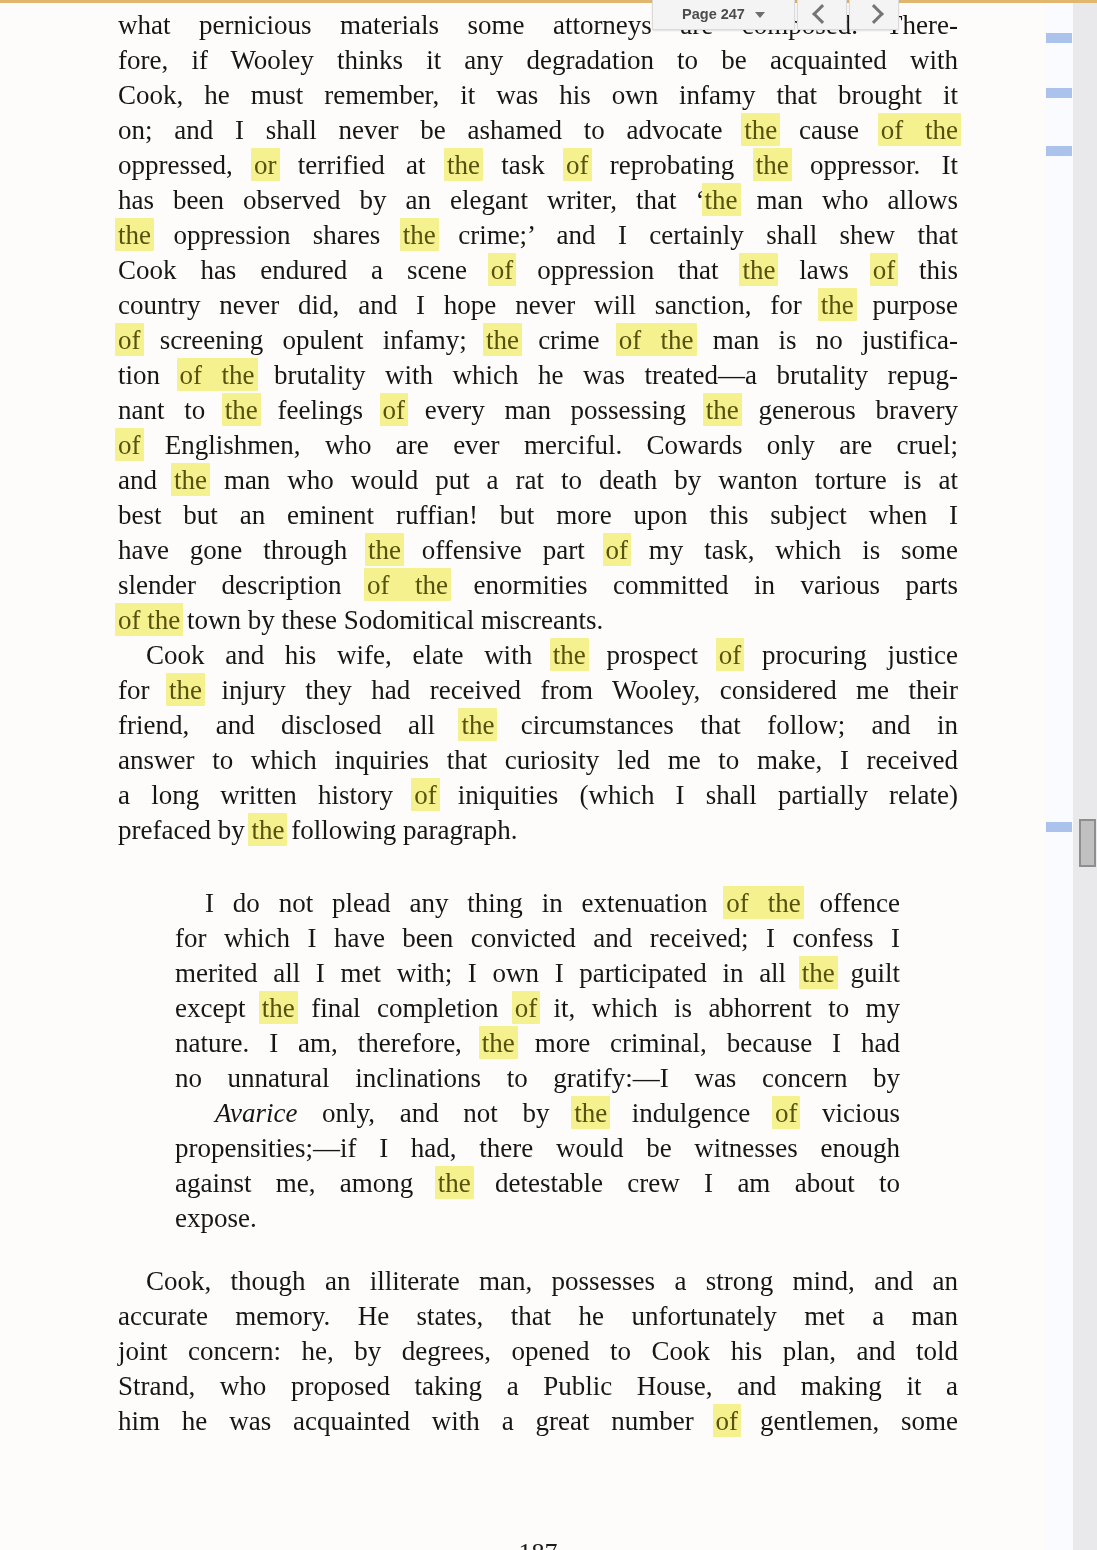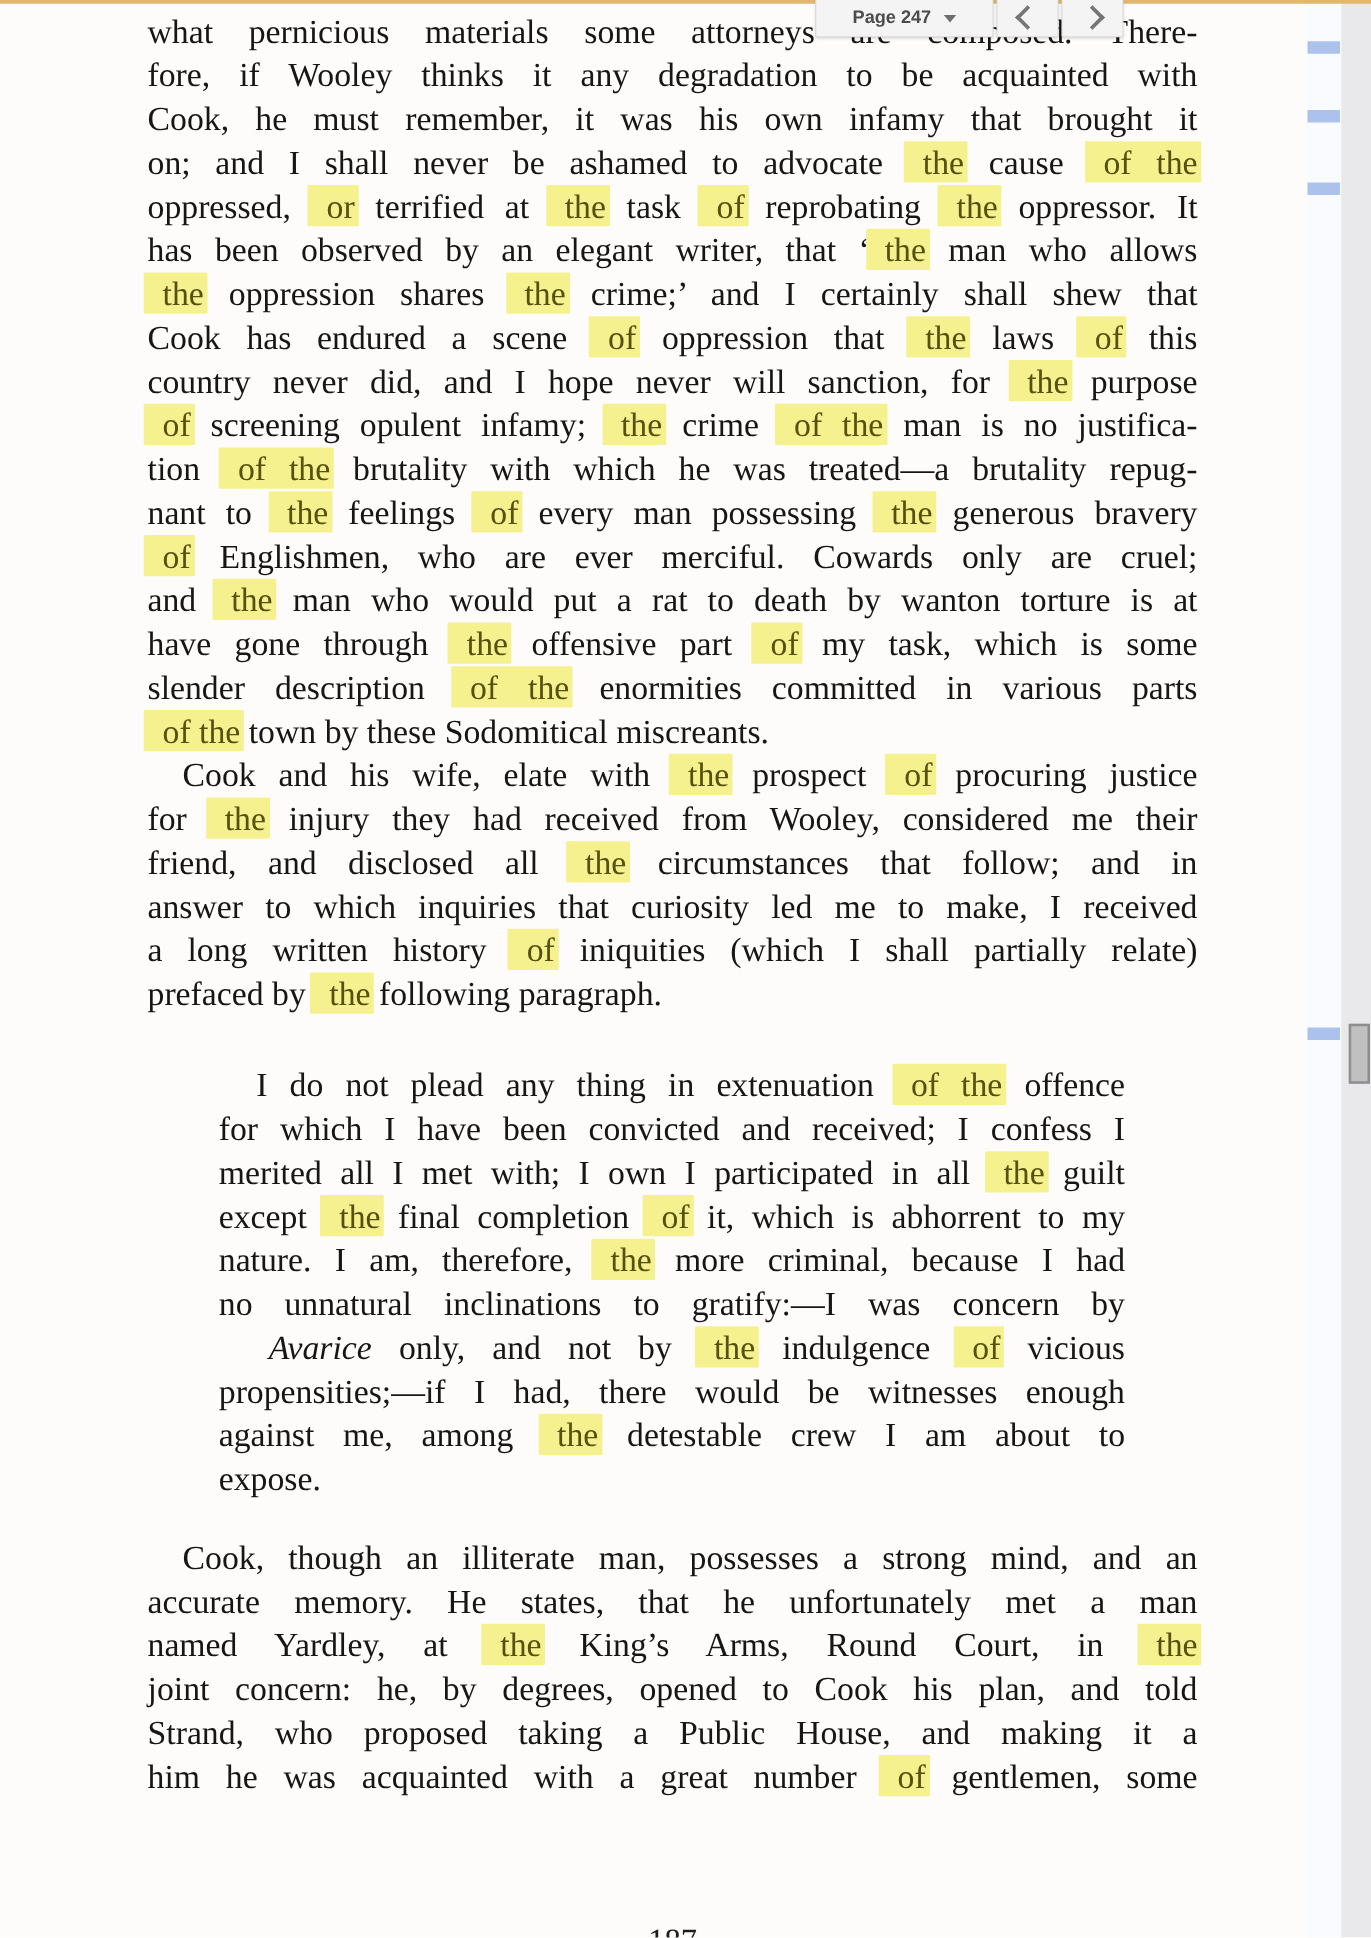--- a/index.html
+++ b/index.html
@@ -25,21 +25,21 @@
     text-align:justify;
     text-align-last:justify;
     white-space:nowrap;
   }
   .line.noj{text-align-last:left;}
   .block.paragraph.indent .line:first-child{padding-left:28px;}
   .block.quote{margin-left:57px;width:725px;margin-top:38px;}
   .block.quote.indent .line:first-child{padding-left:30px;}
   .block.quote + .block.paragraph{margin-top:28px;}
   .hl{
-    padding:2px 3px 1px 15px;margin:0 -3px;
+    padding:2px 3px 1px 3px;margin:0 -3px;
     border-radius:1px;
   }
   .it{font-style:italic;margin-left:40px;}
   .footer-num{
     position:absolute;left:118px;top:1538px;width:840px;
     text-align:center;font-size:26px;color:#1c1c1c;
     font-family:"Liberation Serif","DejaVu Serif",serif;
     z-index:1;
   }
   
@@ -110,20 +110,21 @@
         <div class="line">oppressed, <span class="hl" style="background: rgb(246, 241, 143); color: rgb(86, 81, 15);">or</span> terrified at <span class="hl" style="background: rgb(246, 241, 143); color: rgb(86, 81, 15);">the</span> task <span class="hl" style="background: rgb(246, 241, 143); color: rgb(86, 81, 15);">of</span> reprobating <span class="hl" style="background: rgb(246, 241, 143); color: rgb(86, 81, 15);">the</span> oppressor. It</div>
         <div class="line">has been observed by an elegant writer, that ‘<span class="hl" style="background: rgb(246, 241, 143); color: rgb(86, 81, 15);">the</span> man who allows</div>
         <div class="line"><span class="hl" style="background: rgb(246, 241, 143); color: rgb(86, 81, 15);">the</span> oppression shares <span class="hl" style="background: rgb(246, 241, 143); color: rgb(86, 81, 15);">the</span> crime;’ and I certainly shall shew that</div>
         <div class="line">Cook has endured a scene <span class="hl" style="background: rgb(246, 241, 143); color: rgb(86, 81, 15);">of</span> oppression that <span class="hl" style="background: rgb(246, 241, 143); color: rgb(86, 81, 15);">the</span> laws <span class="hl" style="background: rgb(246, 241, 143); color: rgb(86, 81, 15);">of</span> this</div>
         <div class="line">country never did, and I hope never will sanction, for <span class="hl" style="background: rgb(246, 241, 143); color: rgb(86, 81, 15);">the</span> purpose</div>
         <div class="line"><span class="hl" style="background: rgb(246, 241, 143); color: rgb(86, 81, 15);">of</span> screening opulent infamy; <span class="hl" style="background: rgb(246, 241, 143); color: rgb(86, 81, 15);">the</span> crime <span class="hl" style="background: rgb(246, 241, 143); color: rgb(86, 81, 15);">of the</span> man is no justifica-</div>
         <div class="line">tion <span class="hl" style="background: rgb(246, 241, 143); color: rgb(86, 81, 15);">of the</span> brutality with which he was treated—a brutality repug-</div>
         <div class="line">nant to <span class="hl" style="background: rgb(246, 241, 143); color: rgb(86, 81, 15);">the</span> feelings <span class="hl" style="background: rgb(246, 241, 143); color: rgb(86, 81, 15);">of</span> every man possessing <span class="hl" style="background: rgb(246, 241, 143); color: rgb(86, 81, 15);">the</span> generous bravery</div>
         <div class="line"><span class="hl" style="background: rgb(246, 241, 143); color: rgb(86, 81, 15);">of</span> Englishmen, who are ever merciful. Cowards only are cruel;</div>
         <div class="line">and <span class="hl" style="background: rgb(246, 241, 143); color: rgb(86, 81, 15);">the</span> man who would put a rat to death by wanton torture is at</div>
+        <div class="line">best but an eminent ruffian! but more upon this subject when I</div>
         <div class="line">have gone through <span class="hl" style="background: rgb(246, 241, 143); color: rgb(86, 81, 15);">the</span> offensive part <span class="hl" style="background: rgb(246, 241, 143); color: rgb(86, 81, 15);">of</span> my task, which is some</div>
         <div class="line">slender description <span class="hl" style="background: rgb(246, 241, 143); color: rgb(86, 81, 15);">of the</span> enormities committed in various parts</div>
         <div class="line noj"><span class="hl" style="background: rgb(246, 241, 143); color: rgb(86, 81, 15);">of the</span> town by these Sodomitical miscreants.</div>
       </div>
       <div class="block paragraph indent">
         <div class="line">Cook and his wife, elate with <span class="hl" style="background: rgb(246, 241, 143); color: rgb(86, 81, 15);">the</span> prospect <span class="hl" style="background: rgb(246, 241, 143); color: rgb(86, 81, 15);">of</span> procuring justice</div>
         <div class="line">for <span class="hl" style="background: rgb(246, 241, 143); color: rgb(86, 81, 15);">the</span> injury they had received from Wooley, considered me their</div>
         <div class="line">friend, and disclosed all <span class="hl" style="background: rgb(246, 241, 143); color: rgb(86, 81, 15);">the</span> circumstances that follow; and in</div>
         <div class="line">answer to which inquiries that curiosity led me to make, I received</div>
         <div class="line">a long written history <span class="hl" style="background: rgb(246, 241, 143); color: rgb(86, 81, 15);">of</span> iniquities (which I shall partially relate)</div>
@@ -137,21 +138,20 @@
         <div class="line">nature. I am, therefore, <span class="hl" style="background: rgb(246, 241, 143); color: rgb(86, 81, 15);">the</span> more criminal, because I had</div>
         <div class="line">no unnatural inclinations to gratify:—I was concern by</div>
         <div class="line"><span class="it">Avarice</span> only, and not by <span class="hl" style="background: rgb(246, 241, 143); color: rgb(86, 81, 15);">the</span> indulgence <span class="hl" style="background: rgb(246, 241, 143); color: rgb(86, 81, 15);">of</span> vicious</div>
         <div class="line">propensities;—if I had, there would be witnesses enough</div>
         <div class="line">against me, among <span class="hl" style="background: rgb(246, 241, 143); color: rgb(86, 81, 15);">the</span> detestable crew I am about to</div>
         <div class="line noj">expose.</div>
       </div>
       <div class="block paragraph indent">
         <div class="line">Cook, though an illiterate man, possesses a strong mind, and an</div>
         <div class="line">accurate memory. He states, that he unfortunately met a man</div>
-        <div class="line">named Yardley, at <span class="hl" style="background: rgb(246, 241, 143); color: rgb(86, 81, 15);">the</span> King’s Arms, Round Court, in <span class="hl" style="background: rgb(246, 241, 143); color: rgb(86, 81, 15);">the</span></div>
         <div class="line">joint concern: he, by degrees, opened to Cook his plan, and told</div>
         <div class="line">Strand, who proposed taking a Public House, and making it a</div>
         <div class="line">him he was acquainted with a great number <span class="hl" style="background: rgb(246, 241, 143); color: rgb(86, 81, 15);">of</span> gentlemen, some</div>
       </div>
     </div>
 
   <div class="footer-num">187</div>
 
   <div class="toolbar">
     <div class="tb-btn tb-page">

